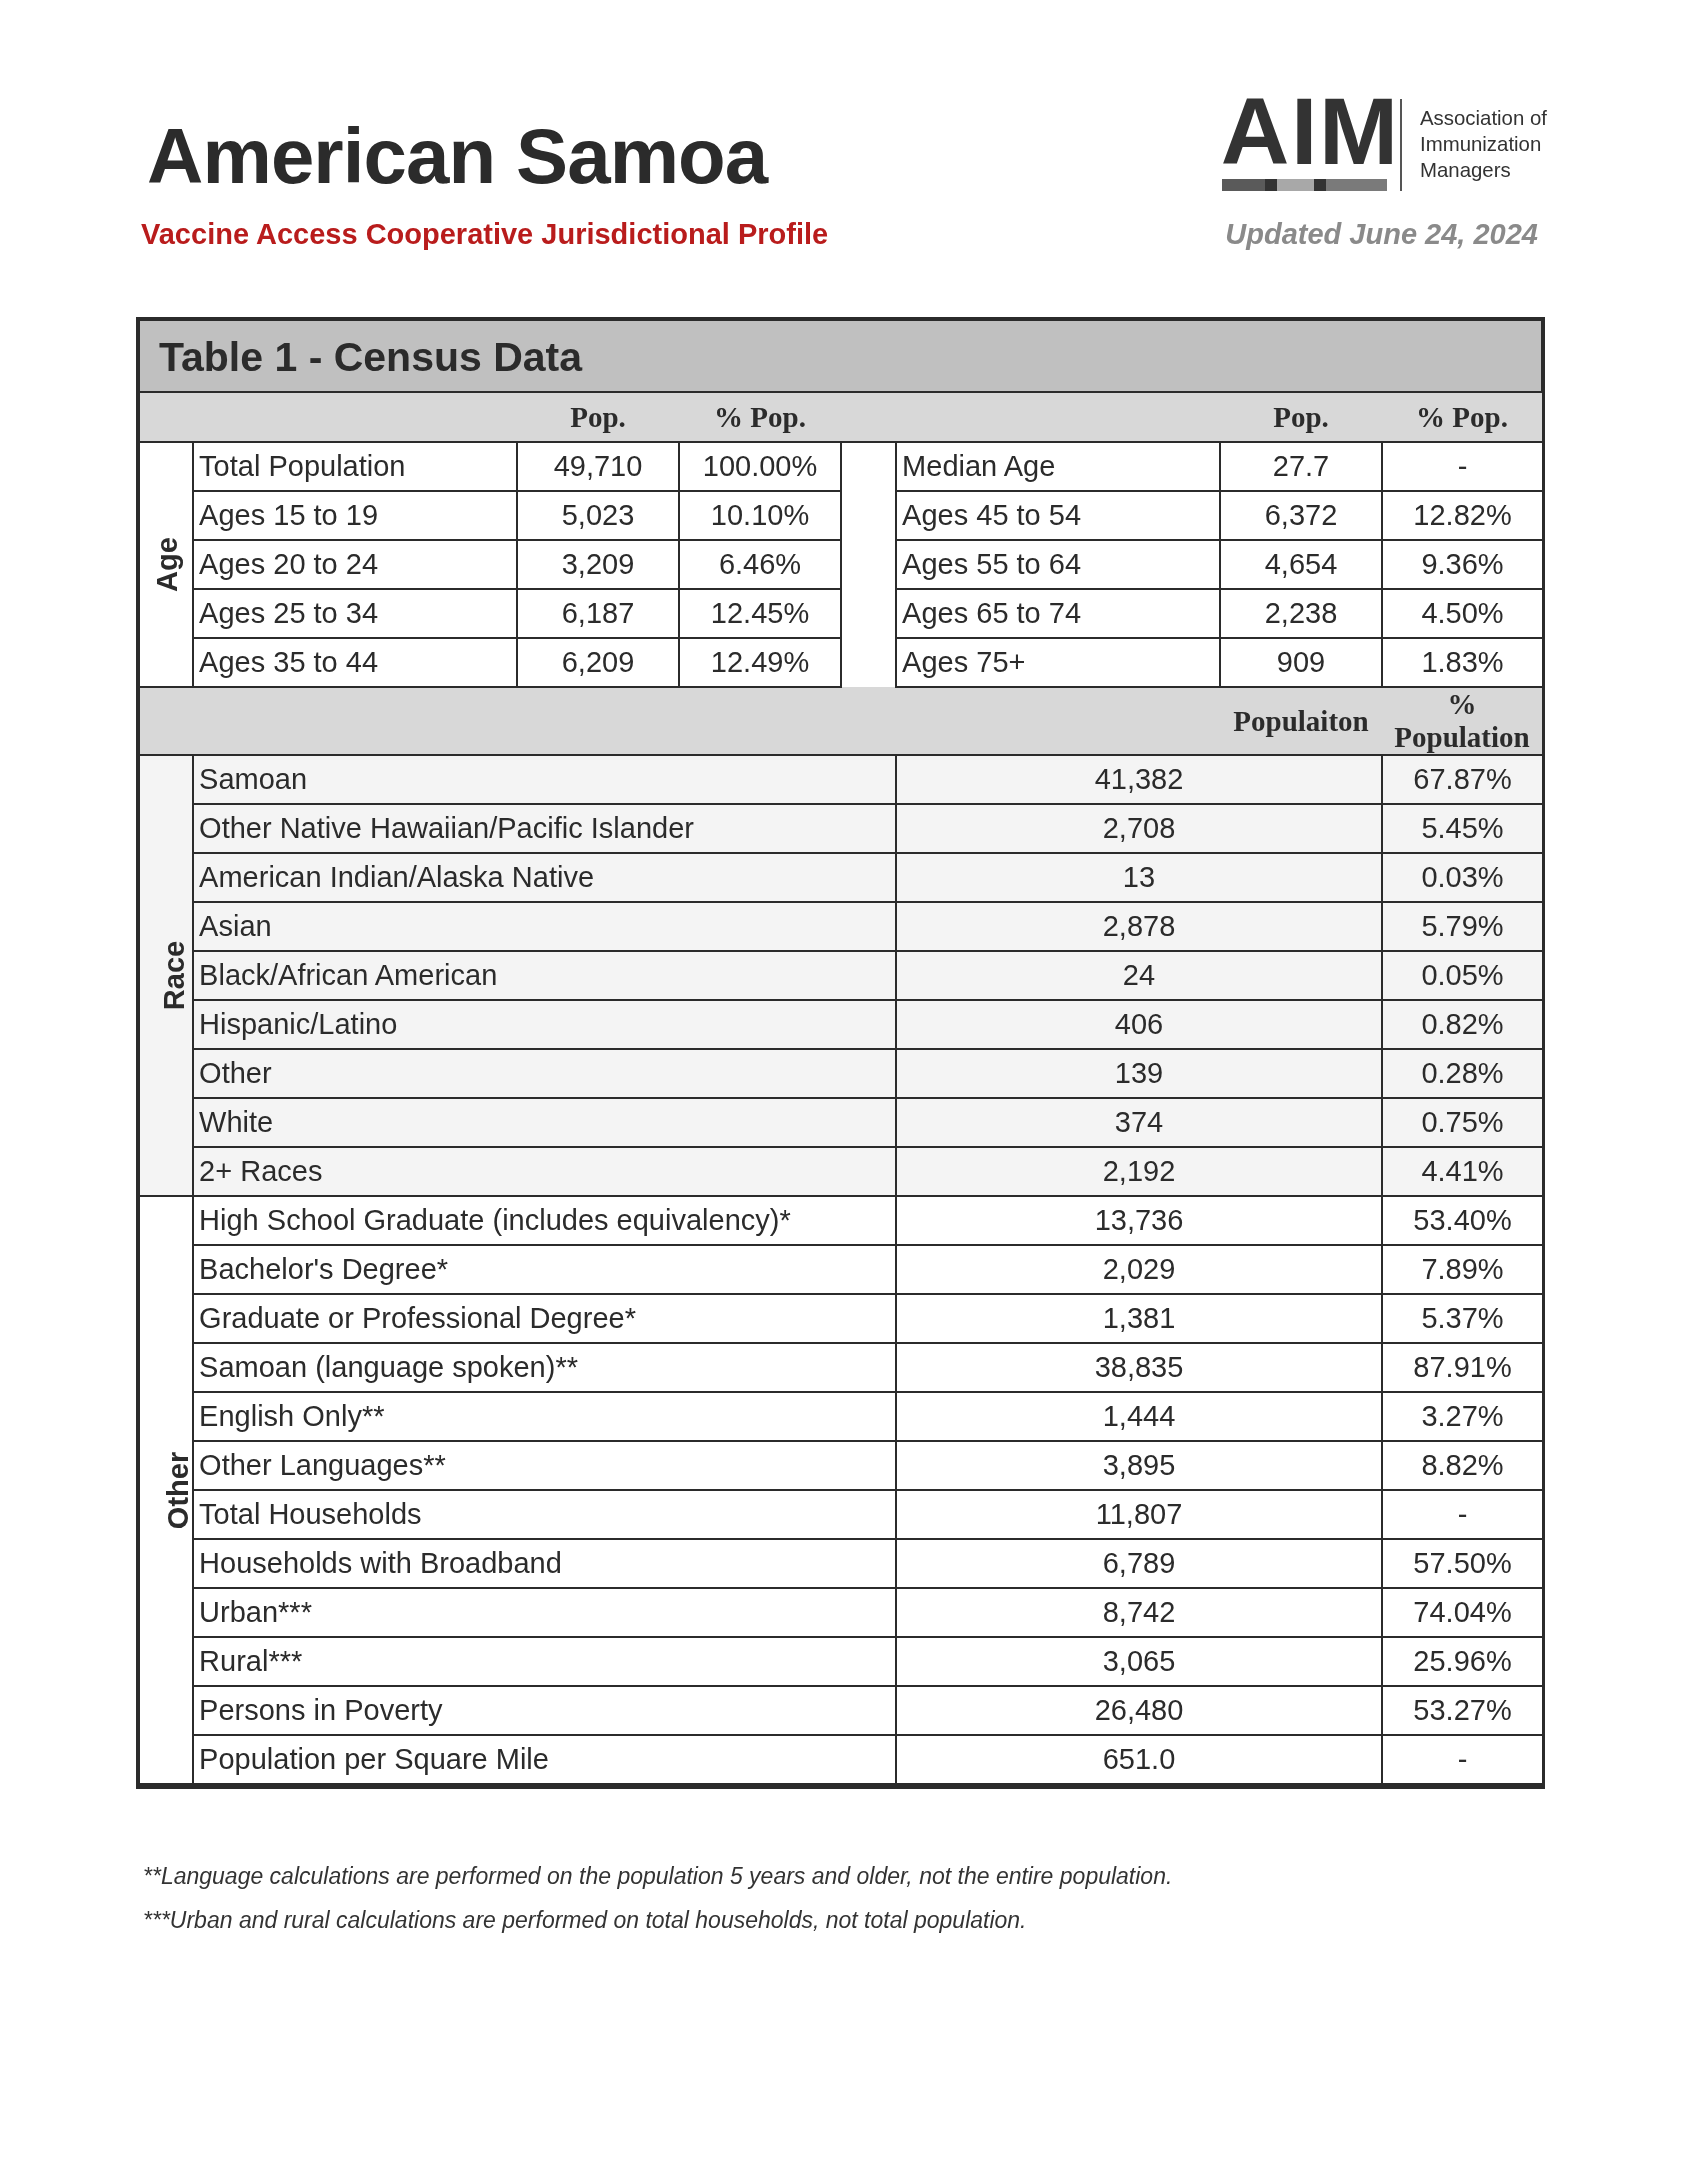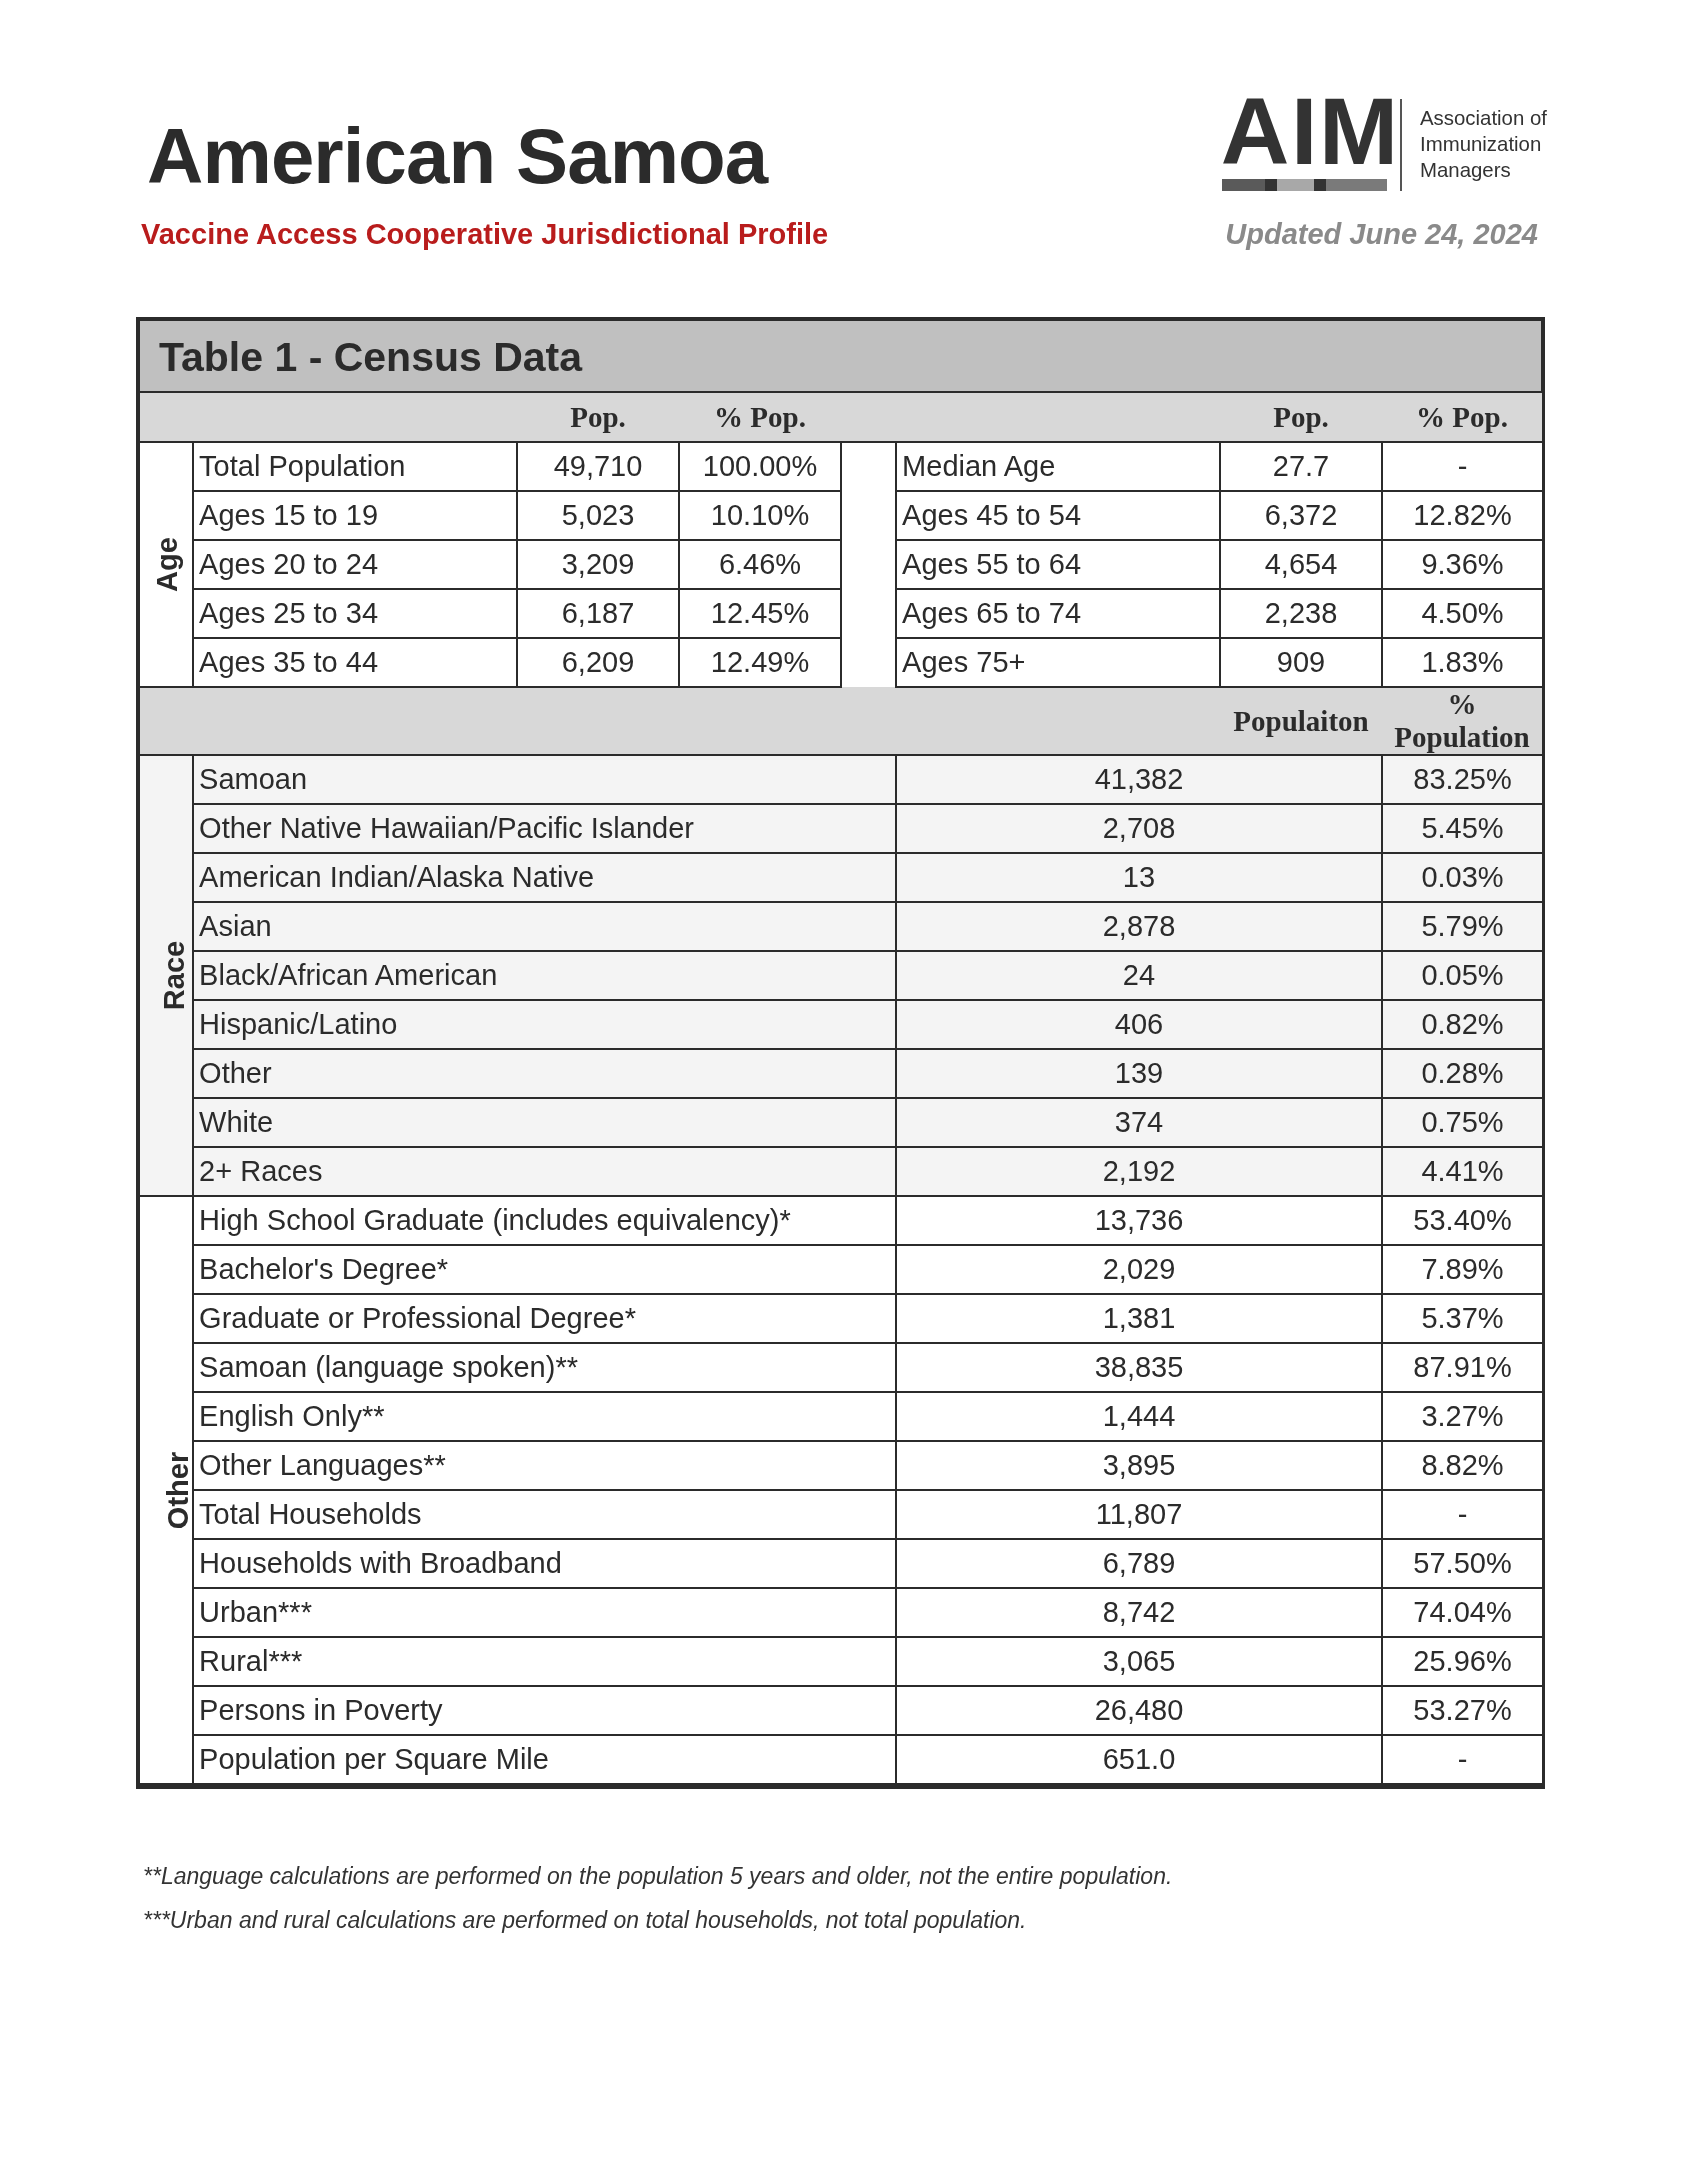--- a/index.html
+++ b/index.html
@@ -135,21 +135,21 @@
       <tr class="hdr-row">
         <th colspan="5"></th>
         <th colspan="1"></th>
         <th>Populaiton</th>
         <th>% Population</th>
       </tr>
     <tr class="row-grey">
           <td class="group grey" rowspan="9"><span class="vlabel">Race</span></td>
           <td class="label" colspan="4">Samoan</td>
           <td class="num" colspan="2">41,382</td>
-          <td class="num">83.25%</td>
+          <td class="num">67.87%</td>
         </tr>
         <tr class="row-grey">
           <td class="label" colspan="4">Other Native Hawaiian/Pacific Islander</td>
           <td class="num" colspan="2">2,708</td>
           <td class="num">5.45%</td>
         </tr>
         <tr class="row-grey">
           <td class="label" colspan="4">American Indian/Alaska Native</td>
           <td class="num" colspan="2">13</td>
           <td class="num">0.03%</td>

